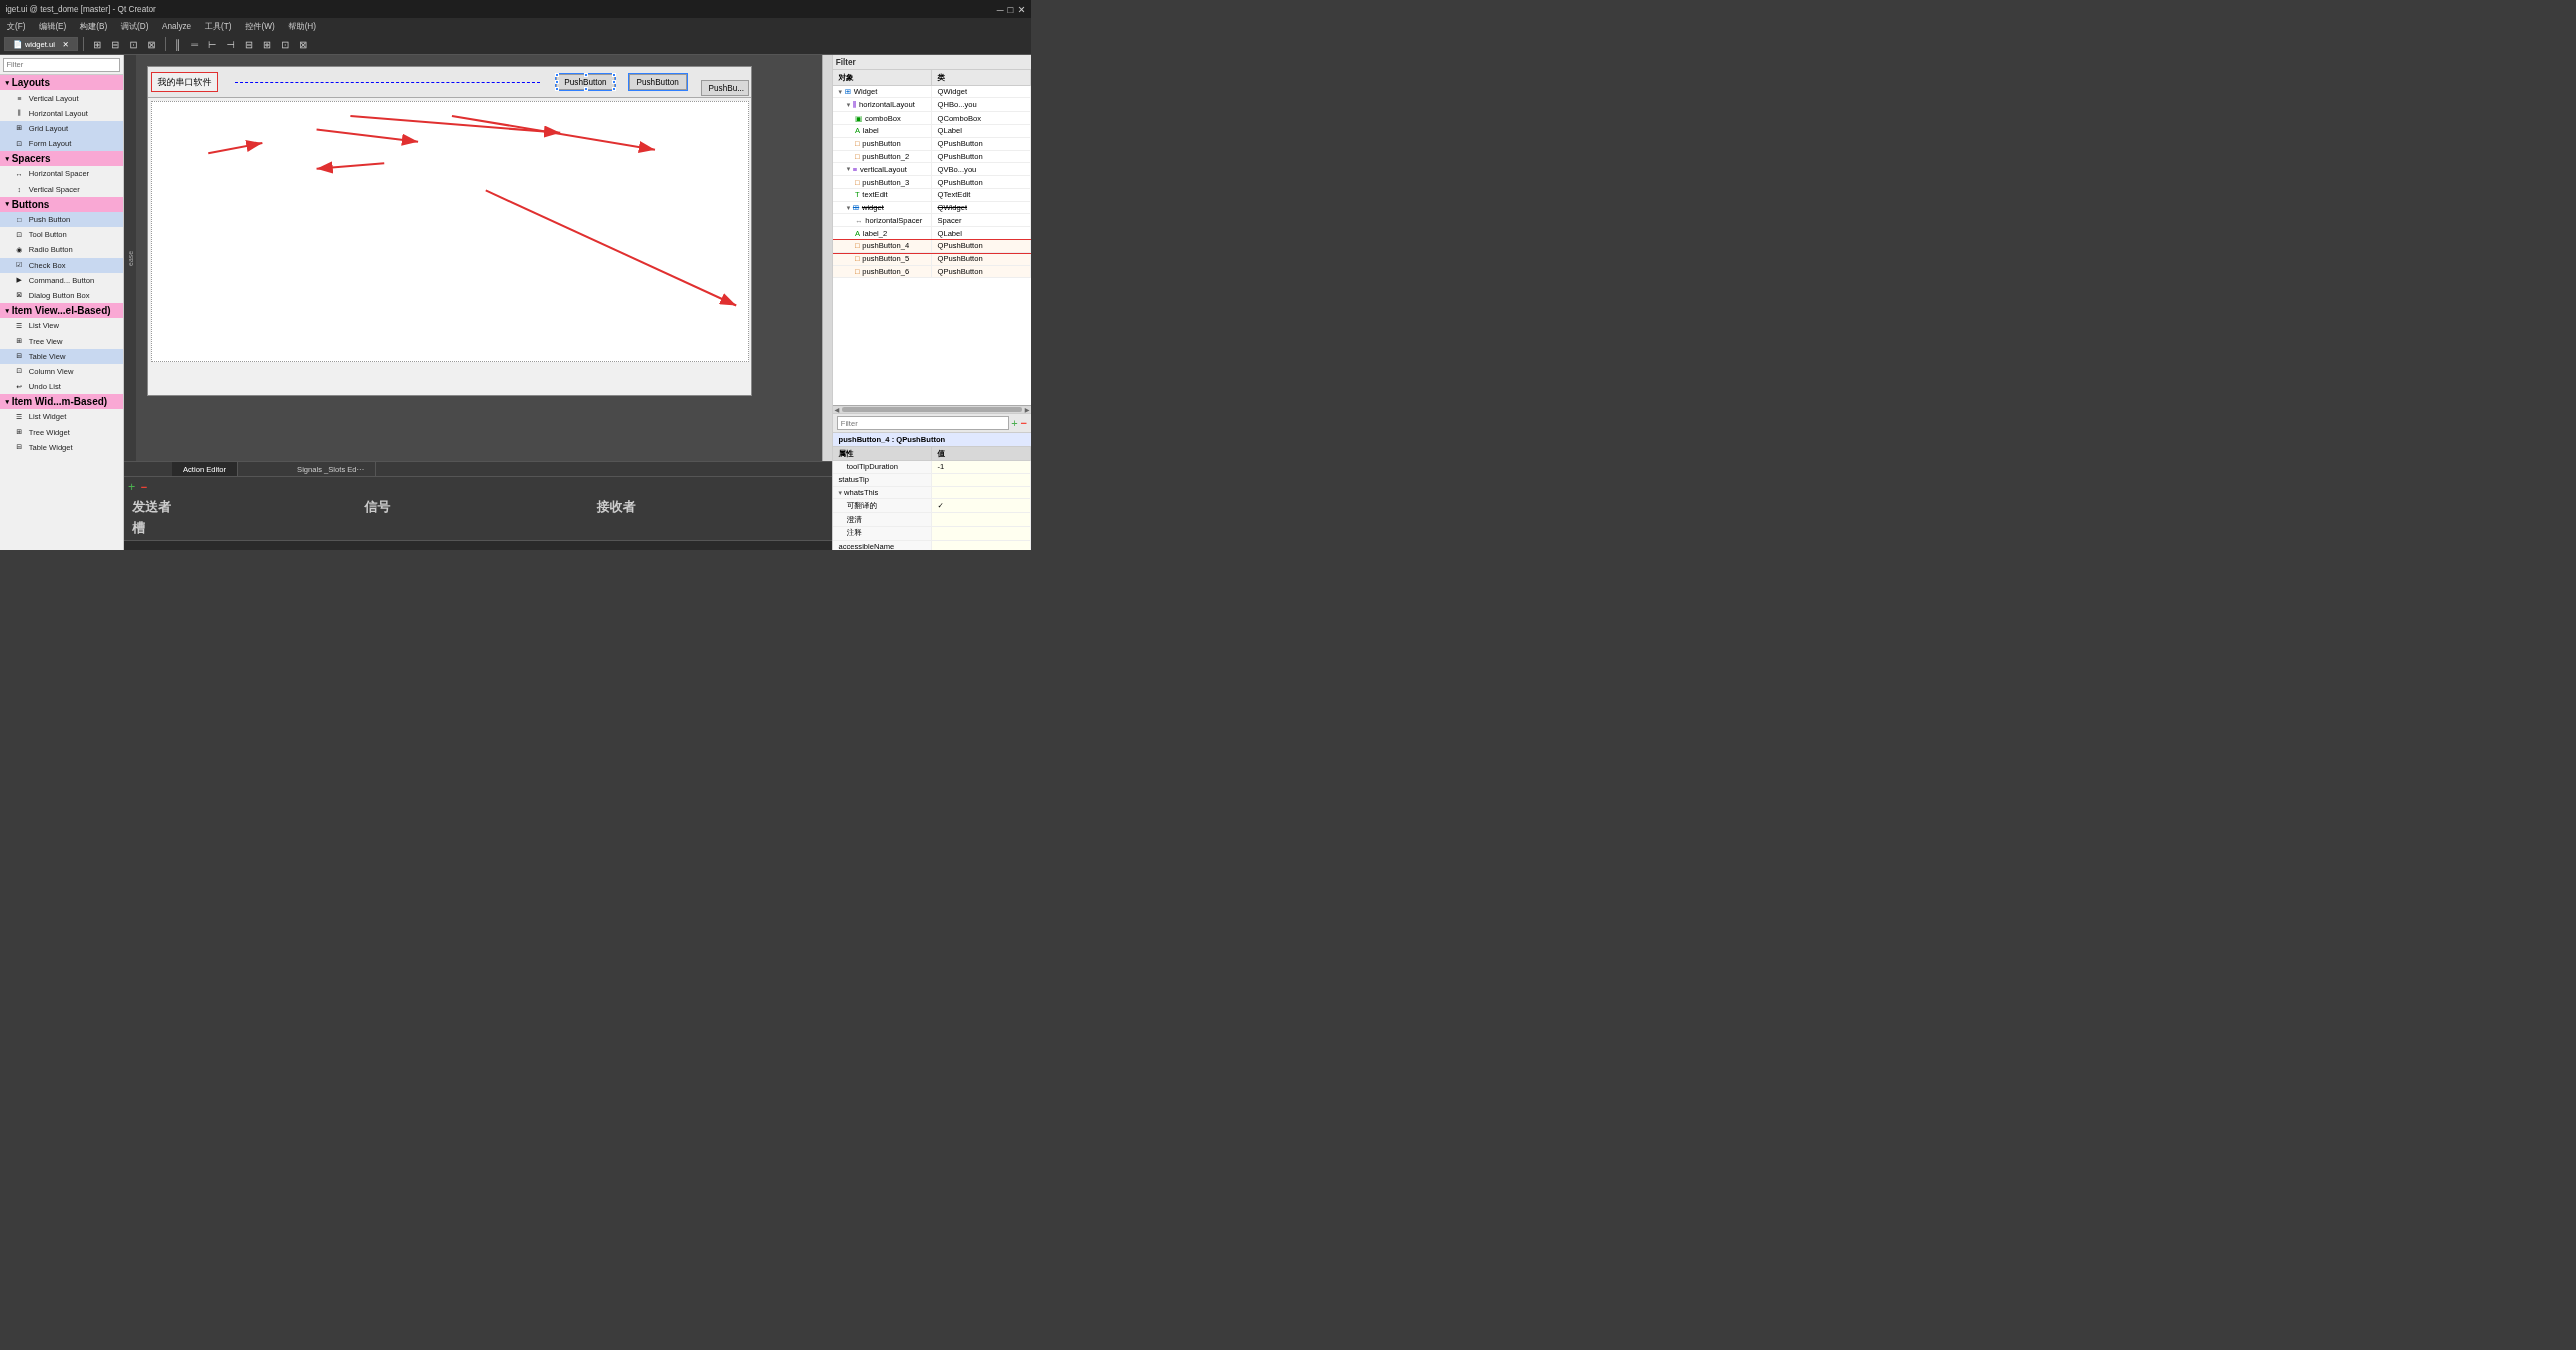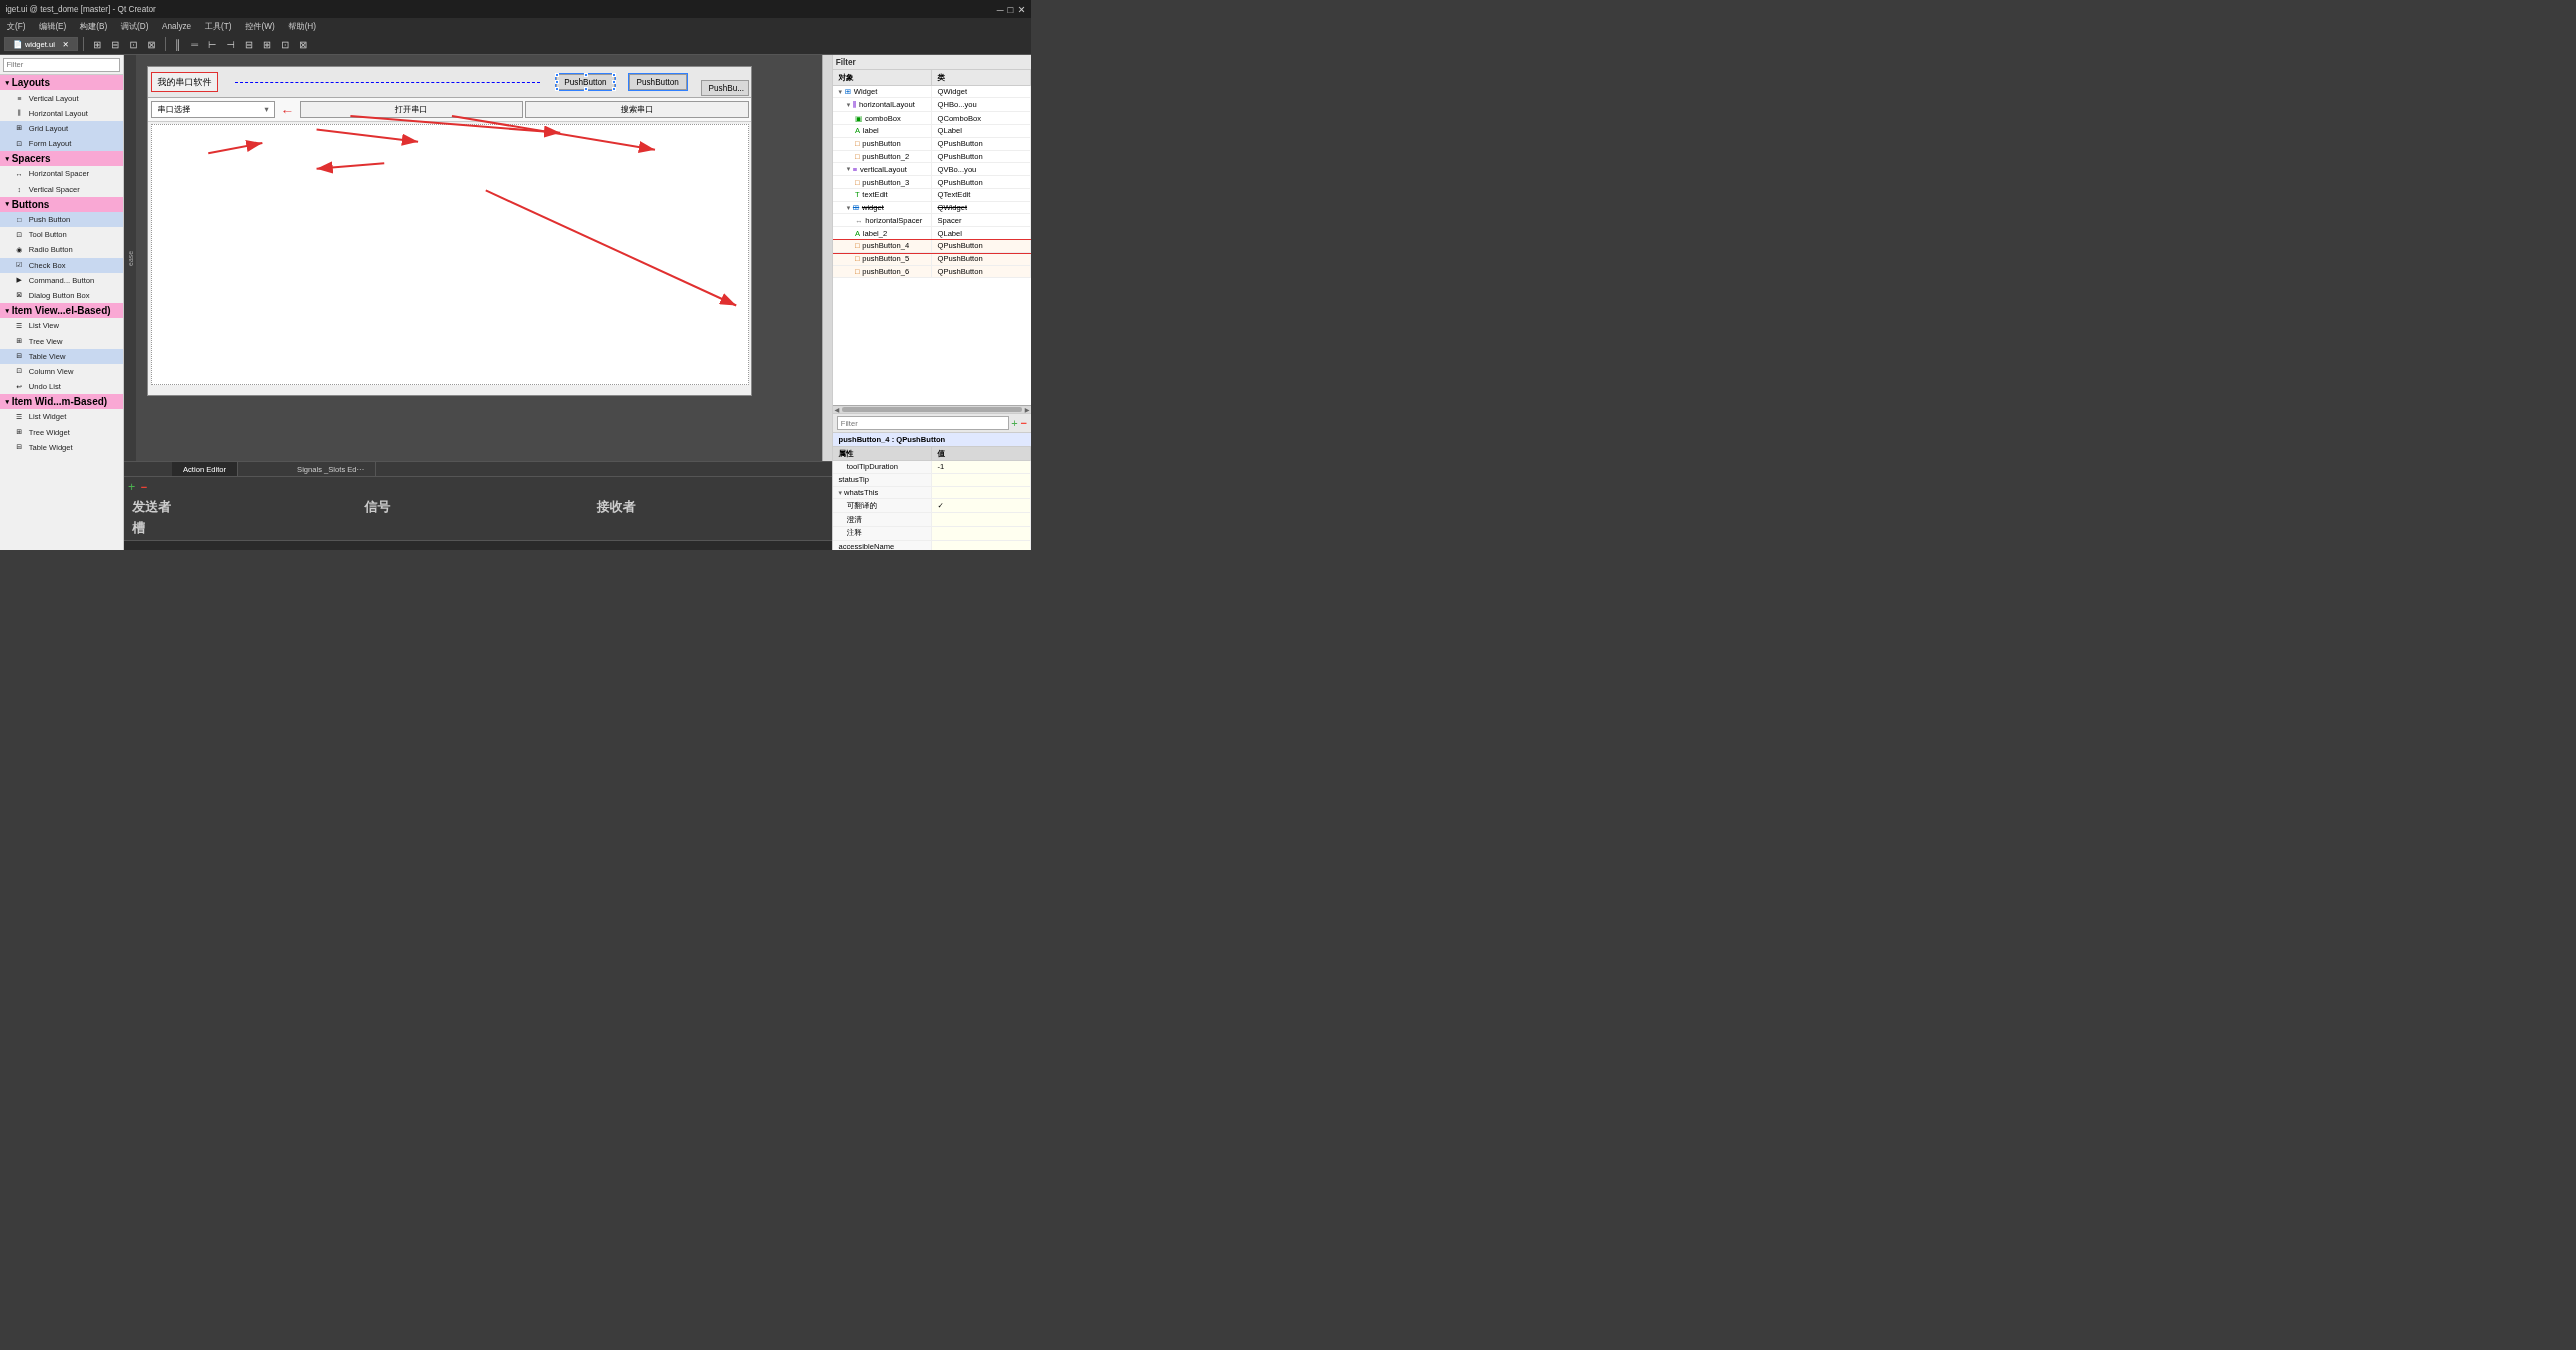--- a/index.html
+++ b/index.html
@@ -646,28 +646,20 @@
                   <div class="pushbutton-handle bm"></div>
                 </div>
                 <div class="pushbutton selected">
                   <span>PushButton</span>
                 </div>
                 <div class="pushbutton" style="overflow:hidden; max-width:48px;margin-top:12px;">
                   <span>PushBu...</span>
                 </div>
               </div>
 
-              <div class="widget-row2">
-                <div class="combobox">
-                  <span>串口选择</span>
-                </div>
-                <span style="color:#e03030; font-size:13.7px; margin:0 2.7px;">←</span>
-                <button class="open-button">打开串口</button>
-                <button class="search-button">搜索串口</button>
-              </div>
 
               <div class="widget-content"></div>
             </div>
 
             <svg class="arrows-overlay" viewBox="0 0 880 520" xmlns="http://www.w3.org/2000/svg">
 
               <defs>
                 <marker id="arrowhead" markerWidth="8" markerHeight="6" refX="8" refY="3" orient="auto">
                   <polygon points="0 0, 8 3, 0 6" fill="#e03030"></polygon>
                 </marker>

